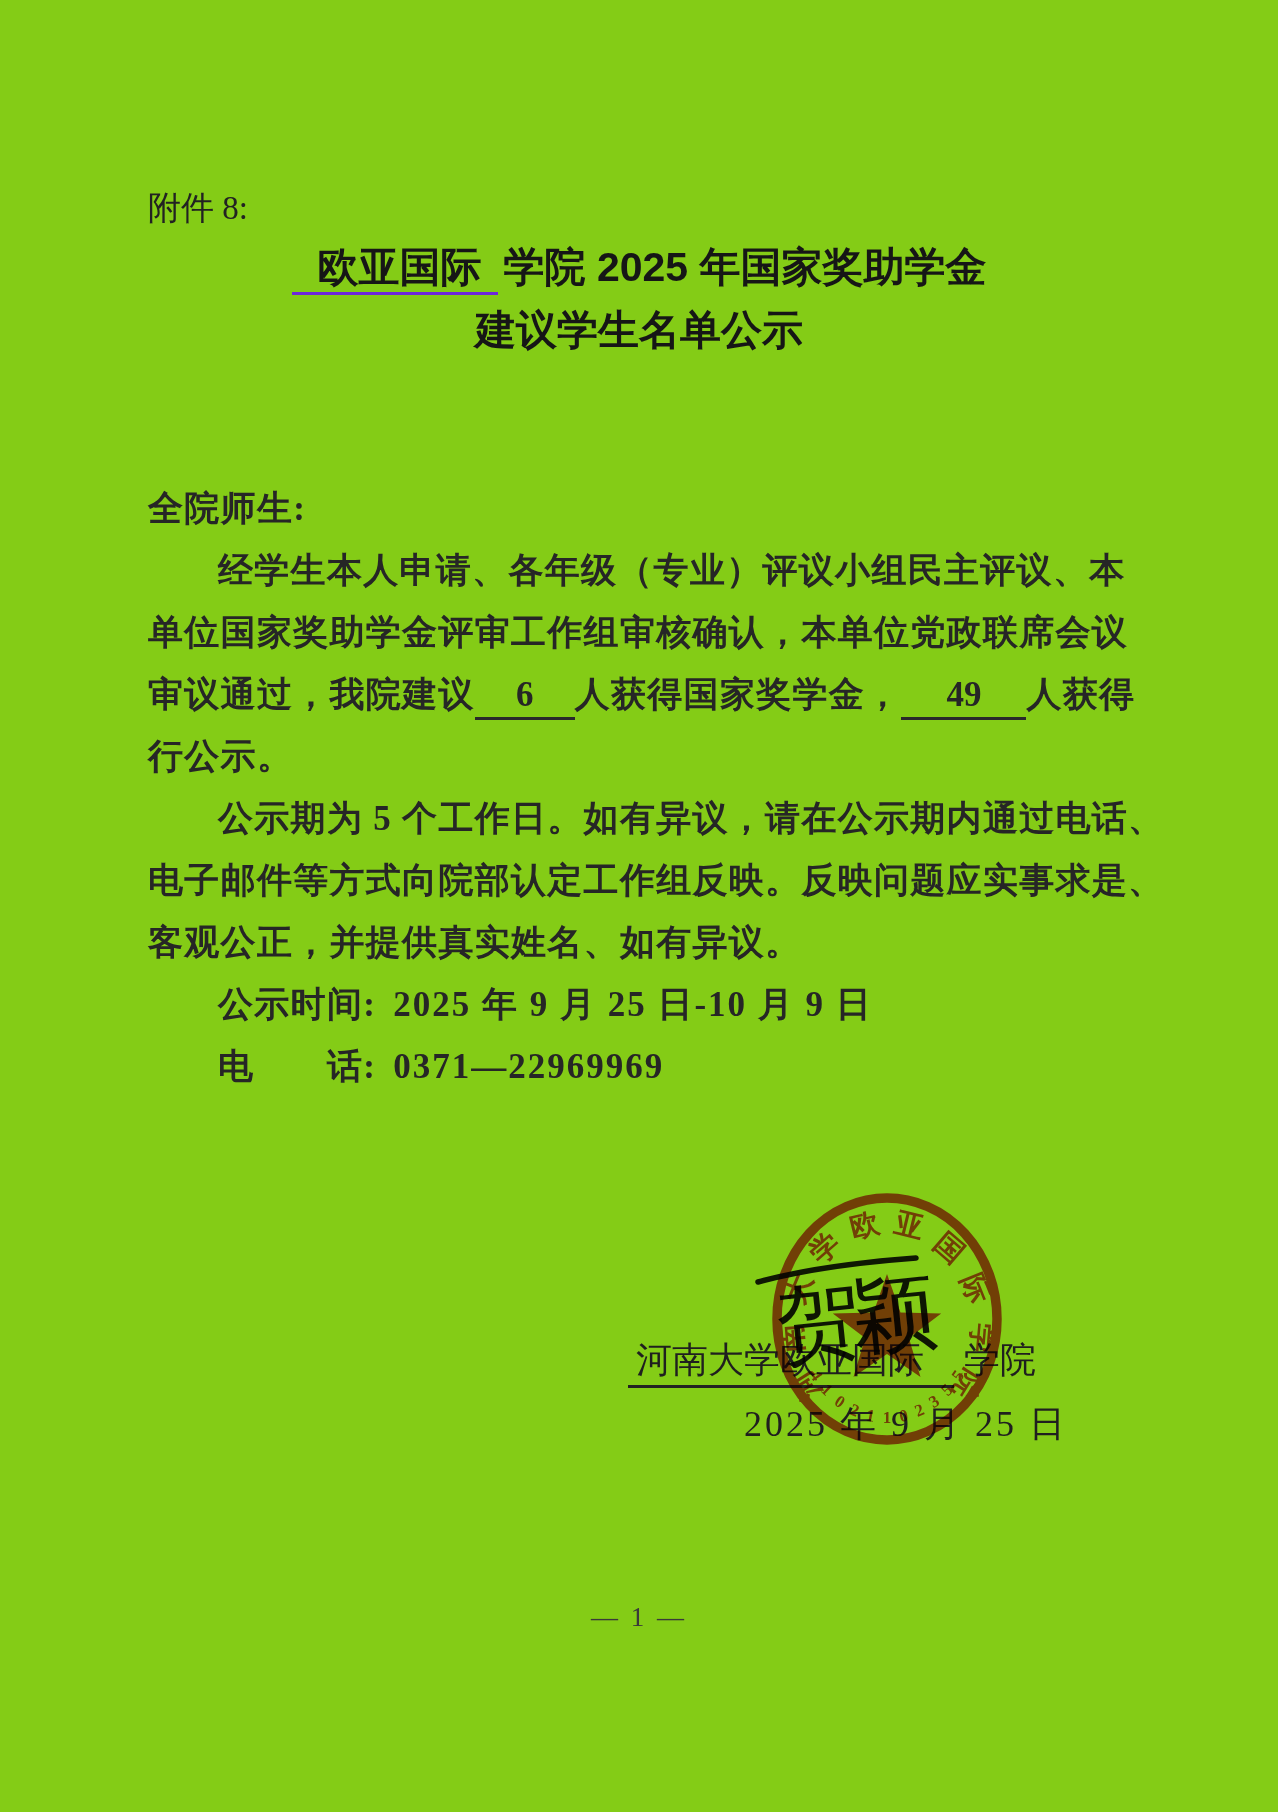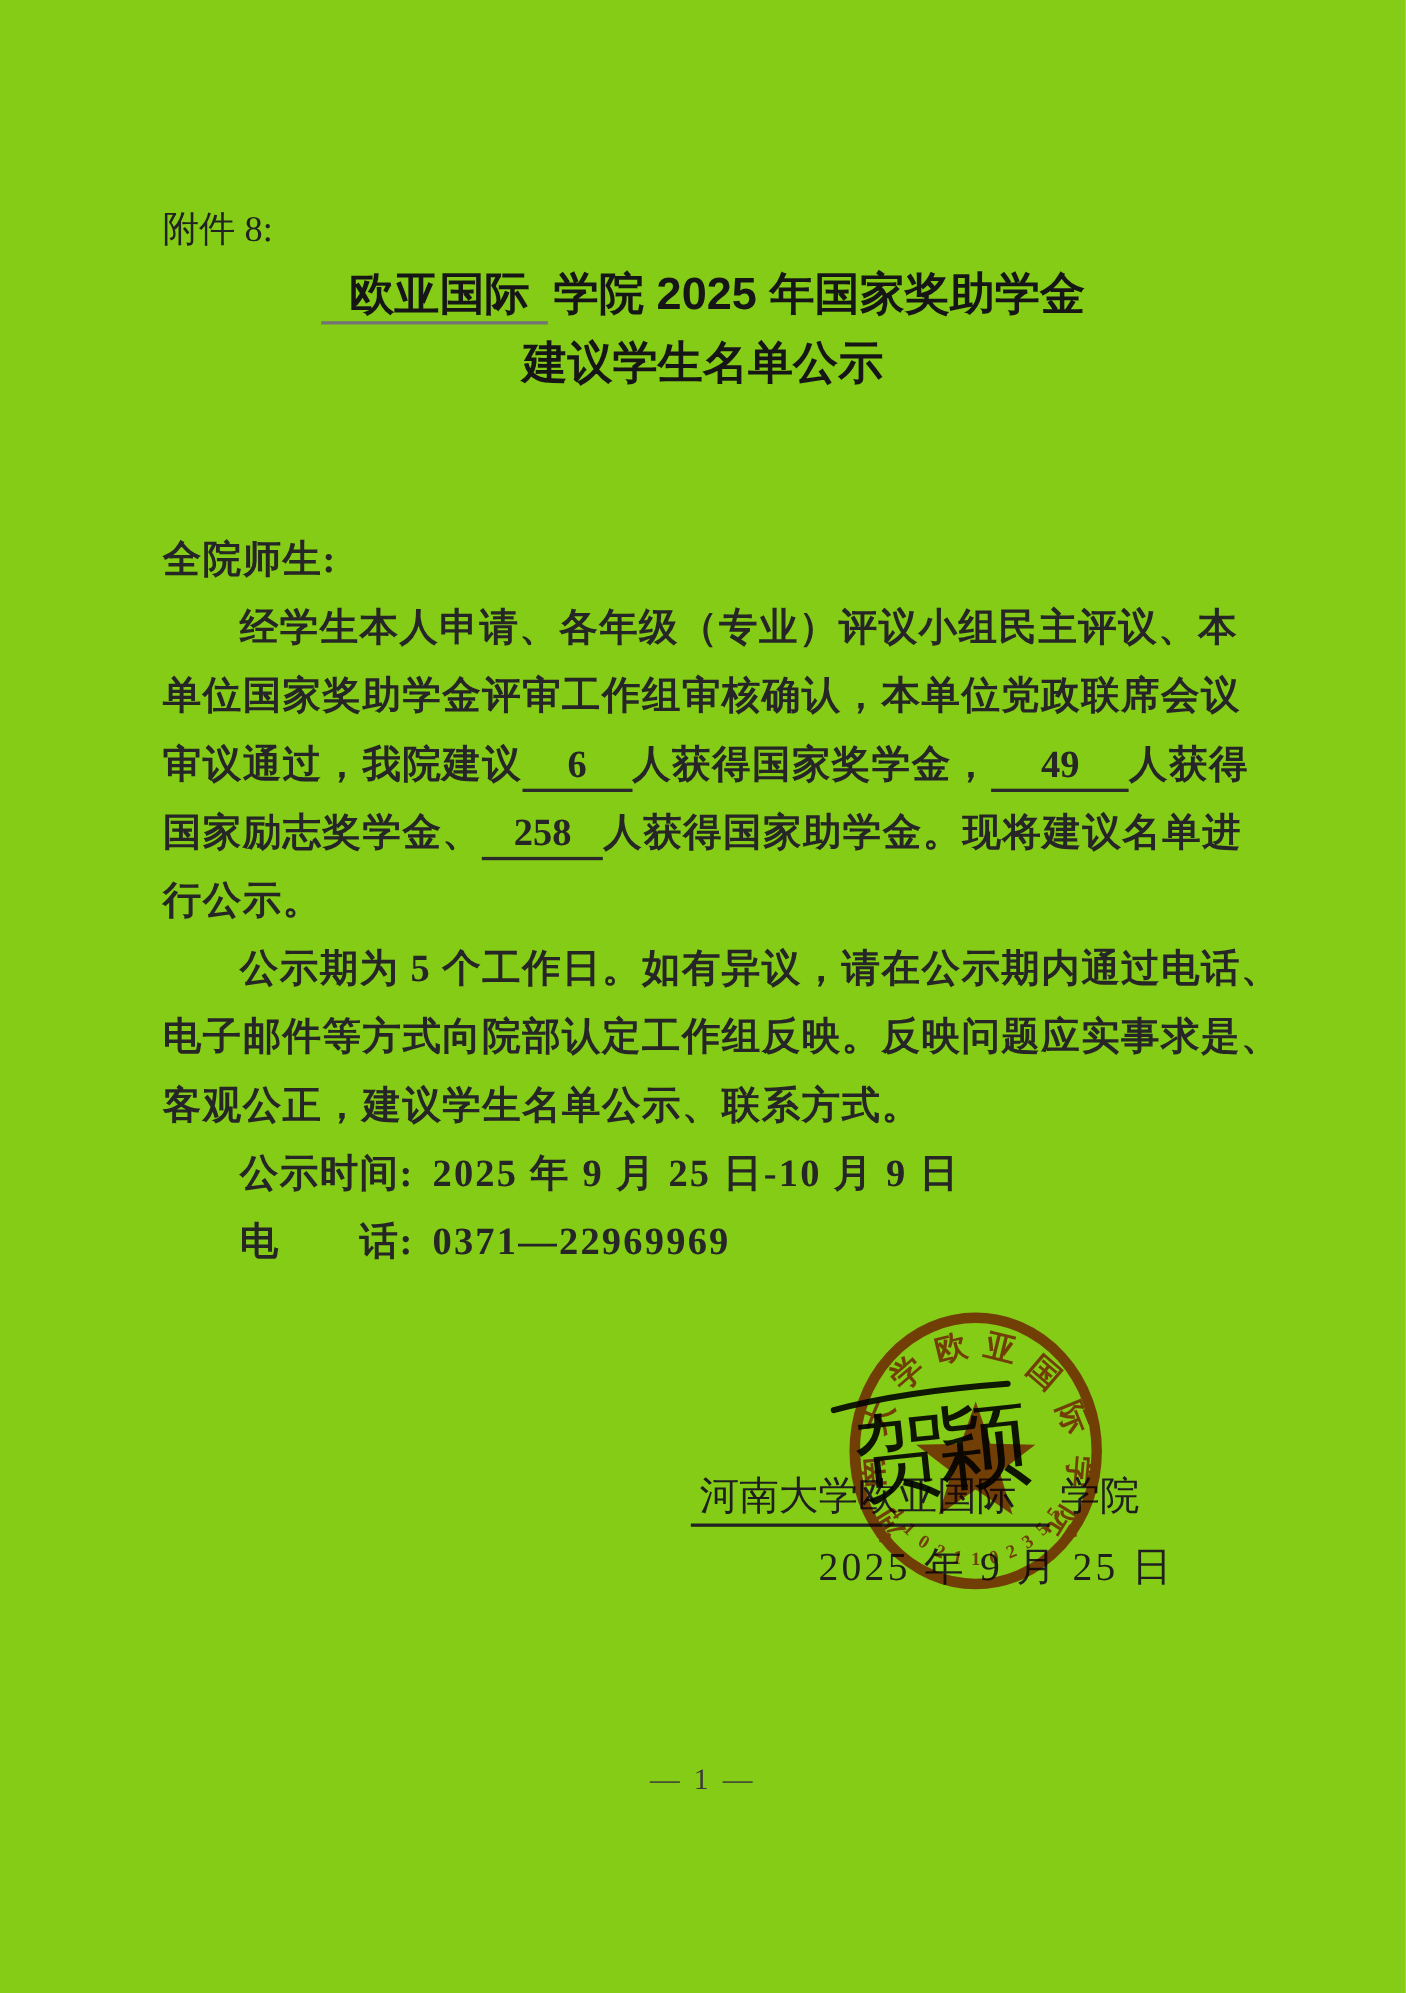--- a/index.html
+++ b/index.html
@@ -17,21 +17,21 @@
     font-size:33px; color:#222;
   }
   .title-block {
     position:absolute; left:149px; top:236px; width:980px;
     text-align:center;
     font-family:"Liberation Sans","DejaVu Sans",sans-serif;
     font-weight:bold; color:#161616;
     font-size:41px; line-height:63px;
   }
   .title-underlined {
-    border-bottom:3px solid #737373;
+    border-bottom:3px solid #6d28d9;
     padding:0 16px 2px 26px;
   }
   .title-rest { margin-left:6px; }
   .doc-body {
     position:absolute; left:148px; top:478px; width:980px;
     font-size:35px; color:#262626;
     letter-spacing:1.3px;
     font-weight:bold;
   }
   .line { height:62px; line-height:62px; white-space:nowrap; }
@@ -84,28 +84,25 @@
   </div>
 
   <div class="doc-body">
     <div class="line">全院师生:</div>
 
     <div class="line indent">经学生本人申请、各年级（专业）评议小组民主评议、本</div>
     <div class="line">单位国家奖助学金评审工作组审核确认，本单位党政联席会议</div>
     <div class="line">
       <span>审议通过，我院建议</span><span class="blank w1">6</span><span>人获得国家奖学金，</span><span class="blank w2">49</span><span>人获得</span>
     </div>
-    <div class="line">
-      <span>国家励志奖学金、</span><span class="blank w3">258</span><span>人获得国家助学金。现将建议名单进</span>
-    </div>
     <div class="line">行公示。</div>
 
     <div class="line indent">公示期为 5 个工作日。如有异议，请在公示期内通过电话、</div>
     <div class="line">电子邮件等方式向院部认定工作组反映。反映问题应实事求是、</div>
-    <div class="line">客观公正，建议学生名单公示、联系方式。</div>
+    <div class="line">客观公正，并提供真实姓名、如有异议。</div>
 
     <div class="line indent">
       <span>公示时间:</span><span class="contact-value">2025 年 9 月 25 日-10 月 9 日</span>
     </div>
     <div class="line indent">
       <span>电　　话:</span><span class="contact-value">0371—22969969</span>
     </div>
   </div>
 
   <div class="sign-institution">

